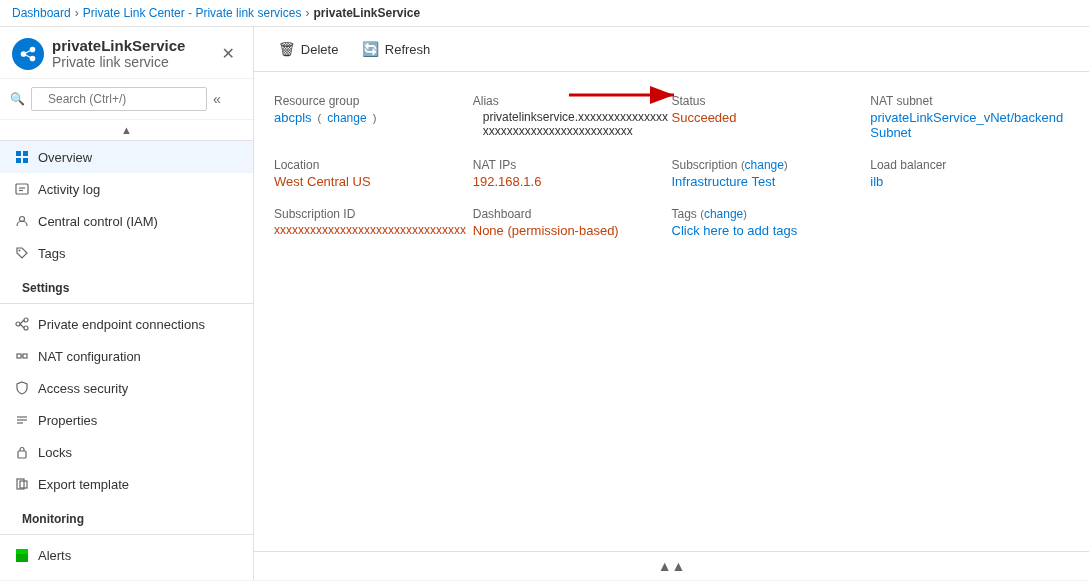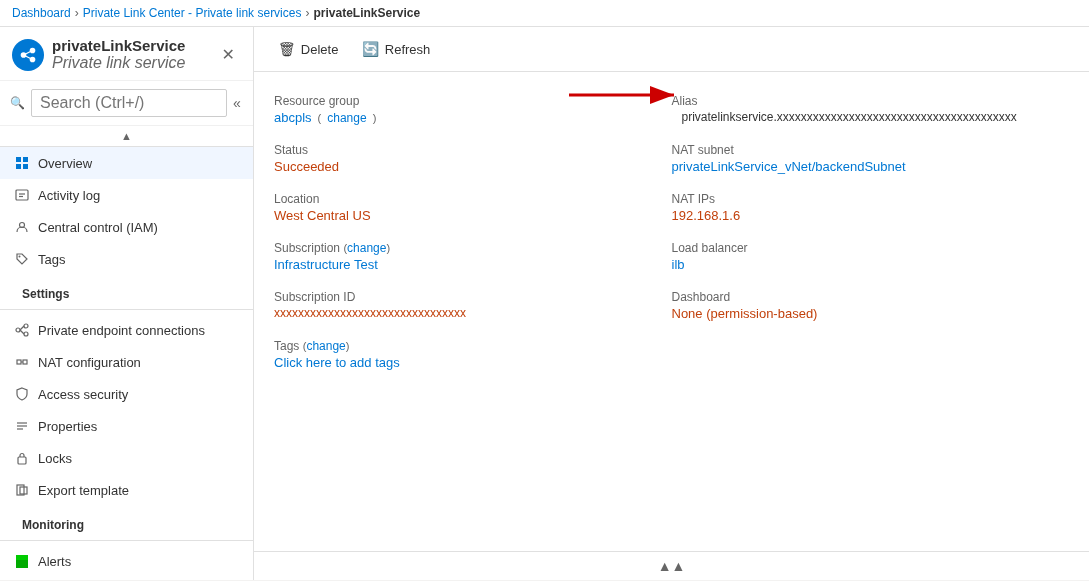--- a/index.html
+++ b/index.html
@@ -41,21 +41,21 @@
       background: #0078d4;
       border-radius: 50%;
       display: flex;
       align-items: center;
       justify-content: center;
       color: white;
       font-size: 14px;
       flex-shrink: 0;
     }
     .resource-title { font-size: 15px; font-weight: 600; }
-    .resource-subtitle { font-size: 16px; color: #666; font-style: italic; }
+    .resource-subtitle { font-size: 14px; color: #666; }
     .close-btn {
       margin-left: auto;
       background: none;
       border: none;
       cursor: pointer;
       font-size: 16px;
       color: #666;
       padding: 2px 6px;
     }
 
@@ -63,23 +63,23 @@
     .search-box {
       padding: 8px 10px;
       border-bottom: 1px solid #f0f0f0;
       display: flex;
       align-items: center;
       gap: 6px;
     }
     .search-box input {
       border: 1px solid #ccc;
       border-radius: 2px;
-      padding: 4px 8px;
-      font-size: 16px;
-      width: 196px;
+      padding: 4px 16px;
+      font-size: 12px;
+      width: 176px;
       outline: none;
     }
     .collapse-btn {
       background: none;
       border: none;
       cursor: pointer;
       font-size: 14px;
       color: #666;
     }
     .scroll-indicator {
@@ -152,21 +152,21 @@
       color: #333;
       padding: 4px 8px;
     }
 
     
     .props-area {
       flex: 1;
       padding: 16px 20px;
       overflow-y: auto;
       display: grid;
-      grid-template-columns: 1fr 1fr;
+      grid-template-columns: 1fr 1fr 1fr 1fr;
       gap: 0;
       align-content: start;
     }
 
     .prop-block {
       padding: 6px 0 12px 0;
     }
     .prop-label {
       font-size: 12px;
       color: #666;

